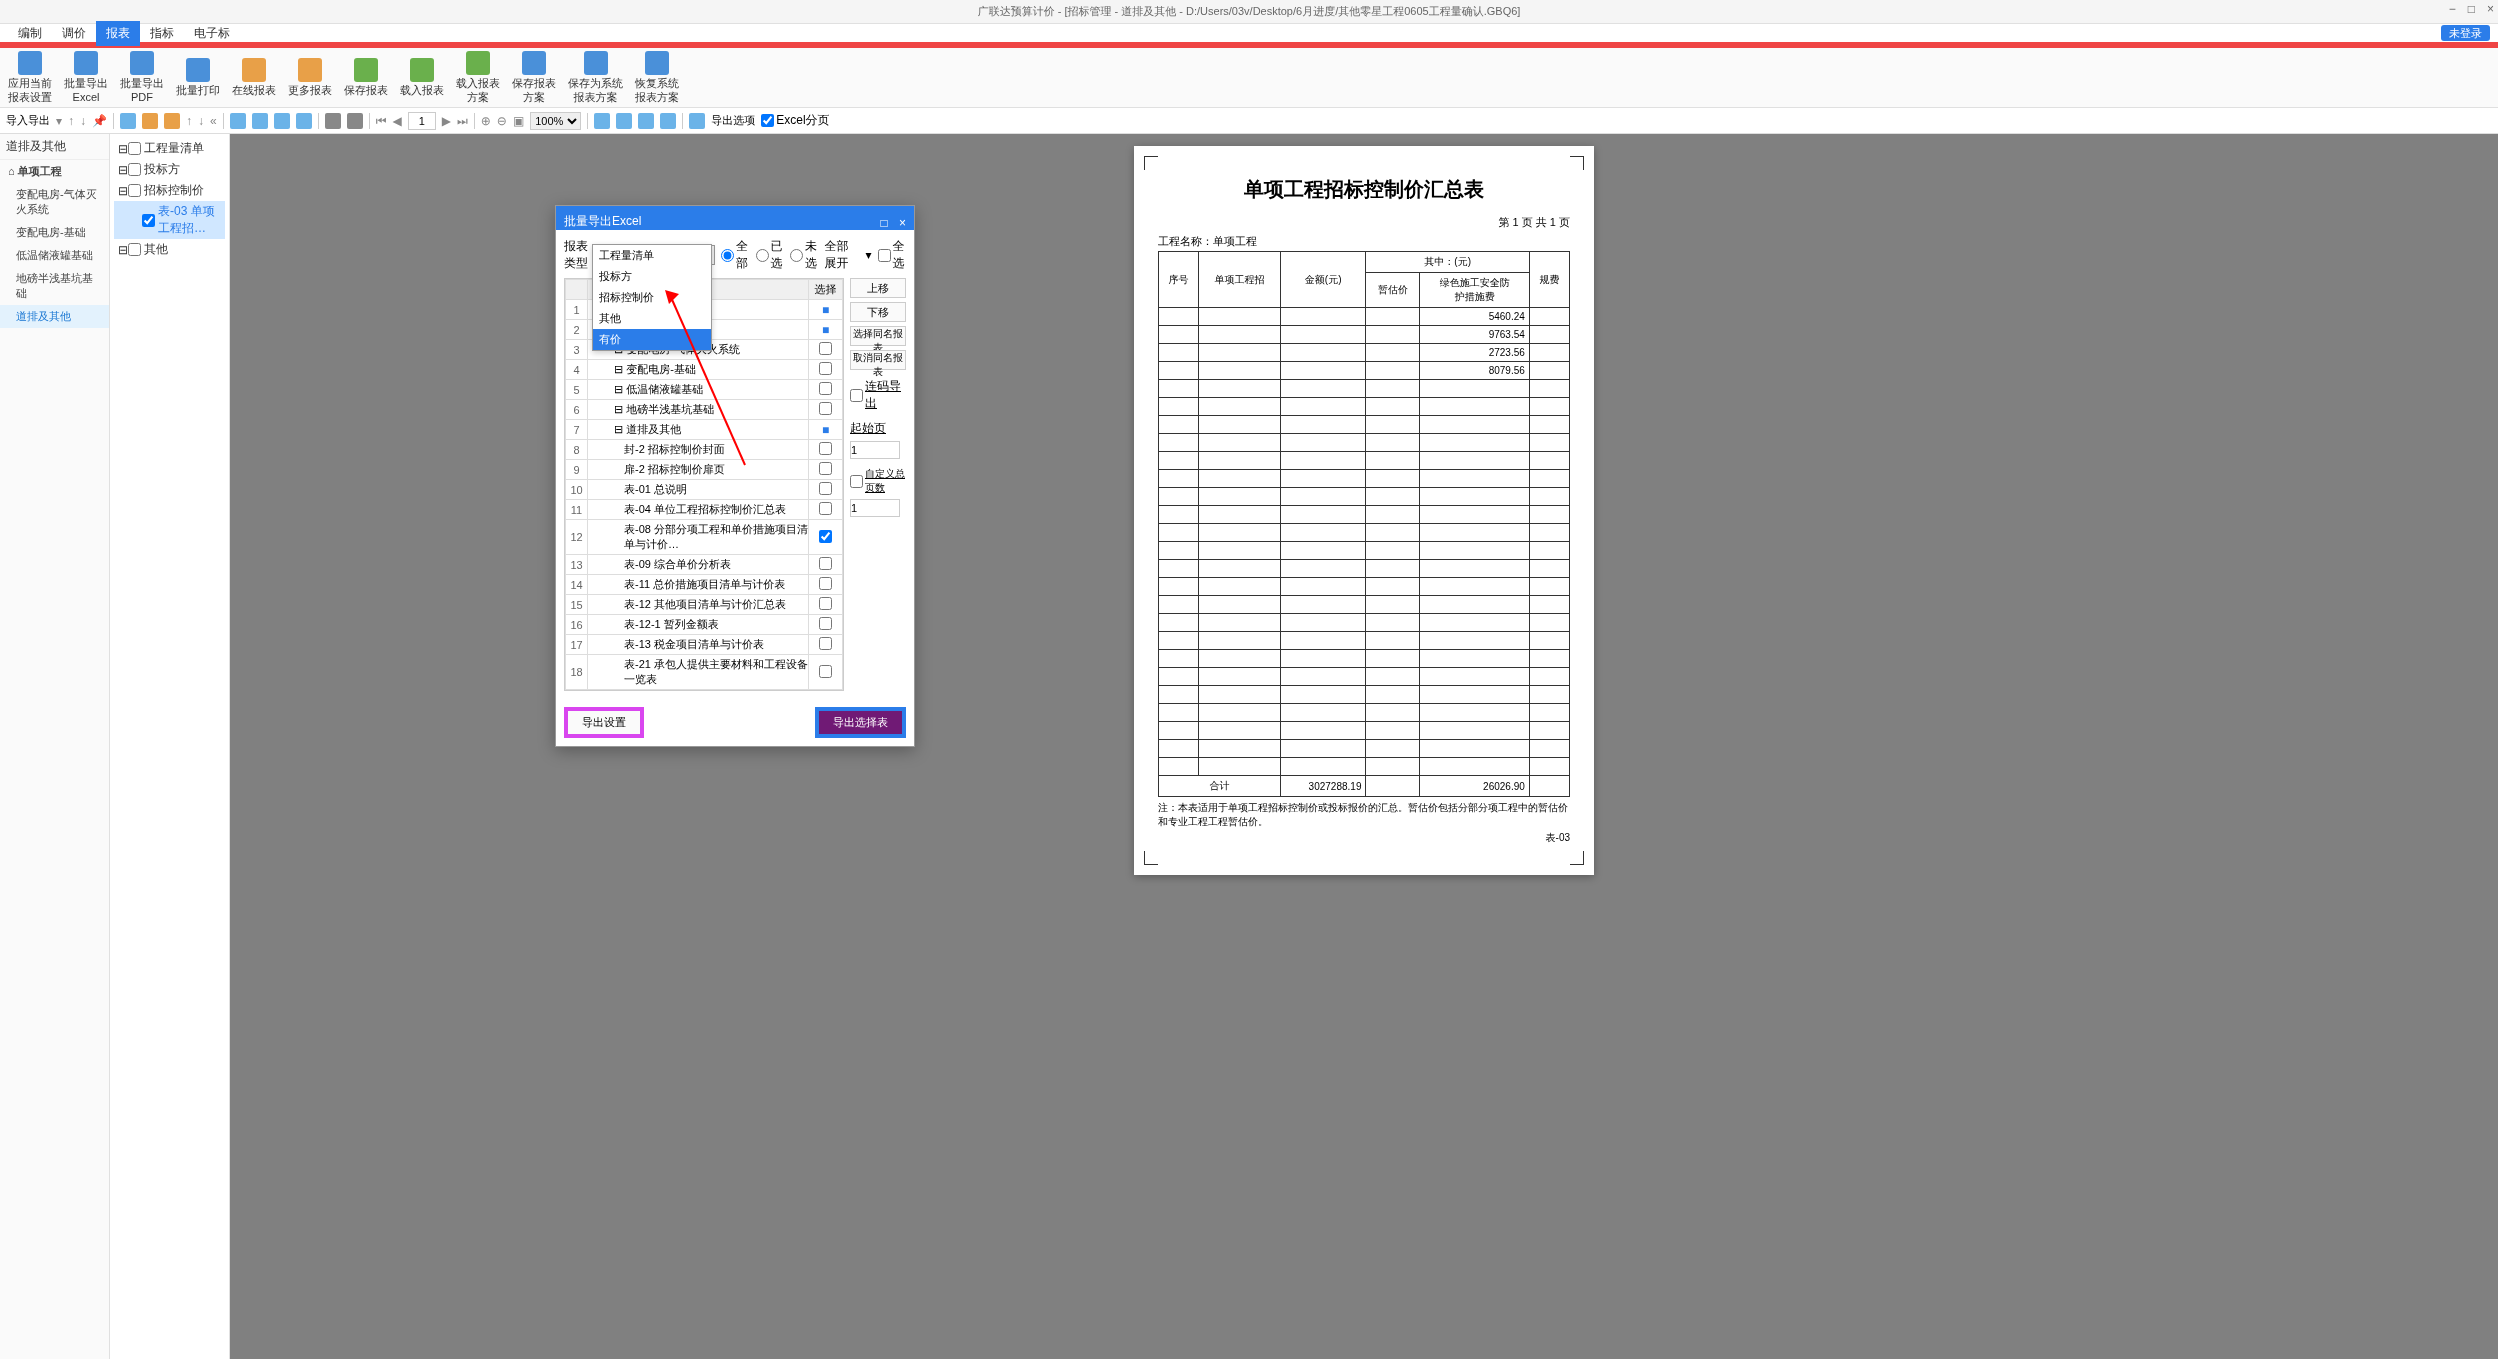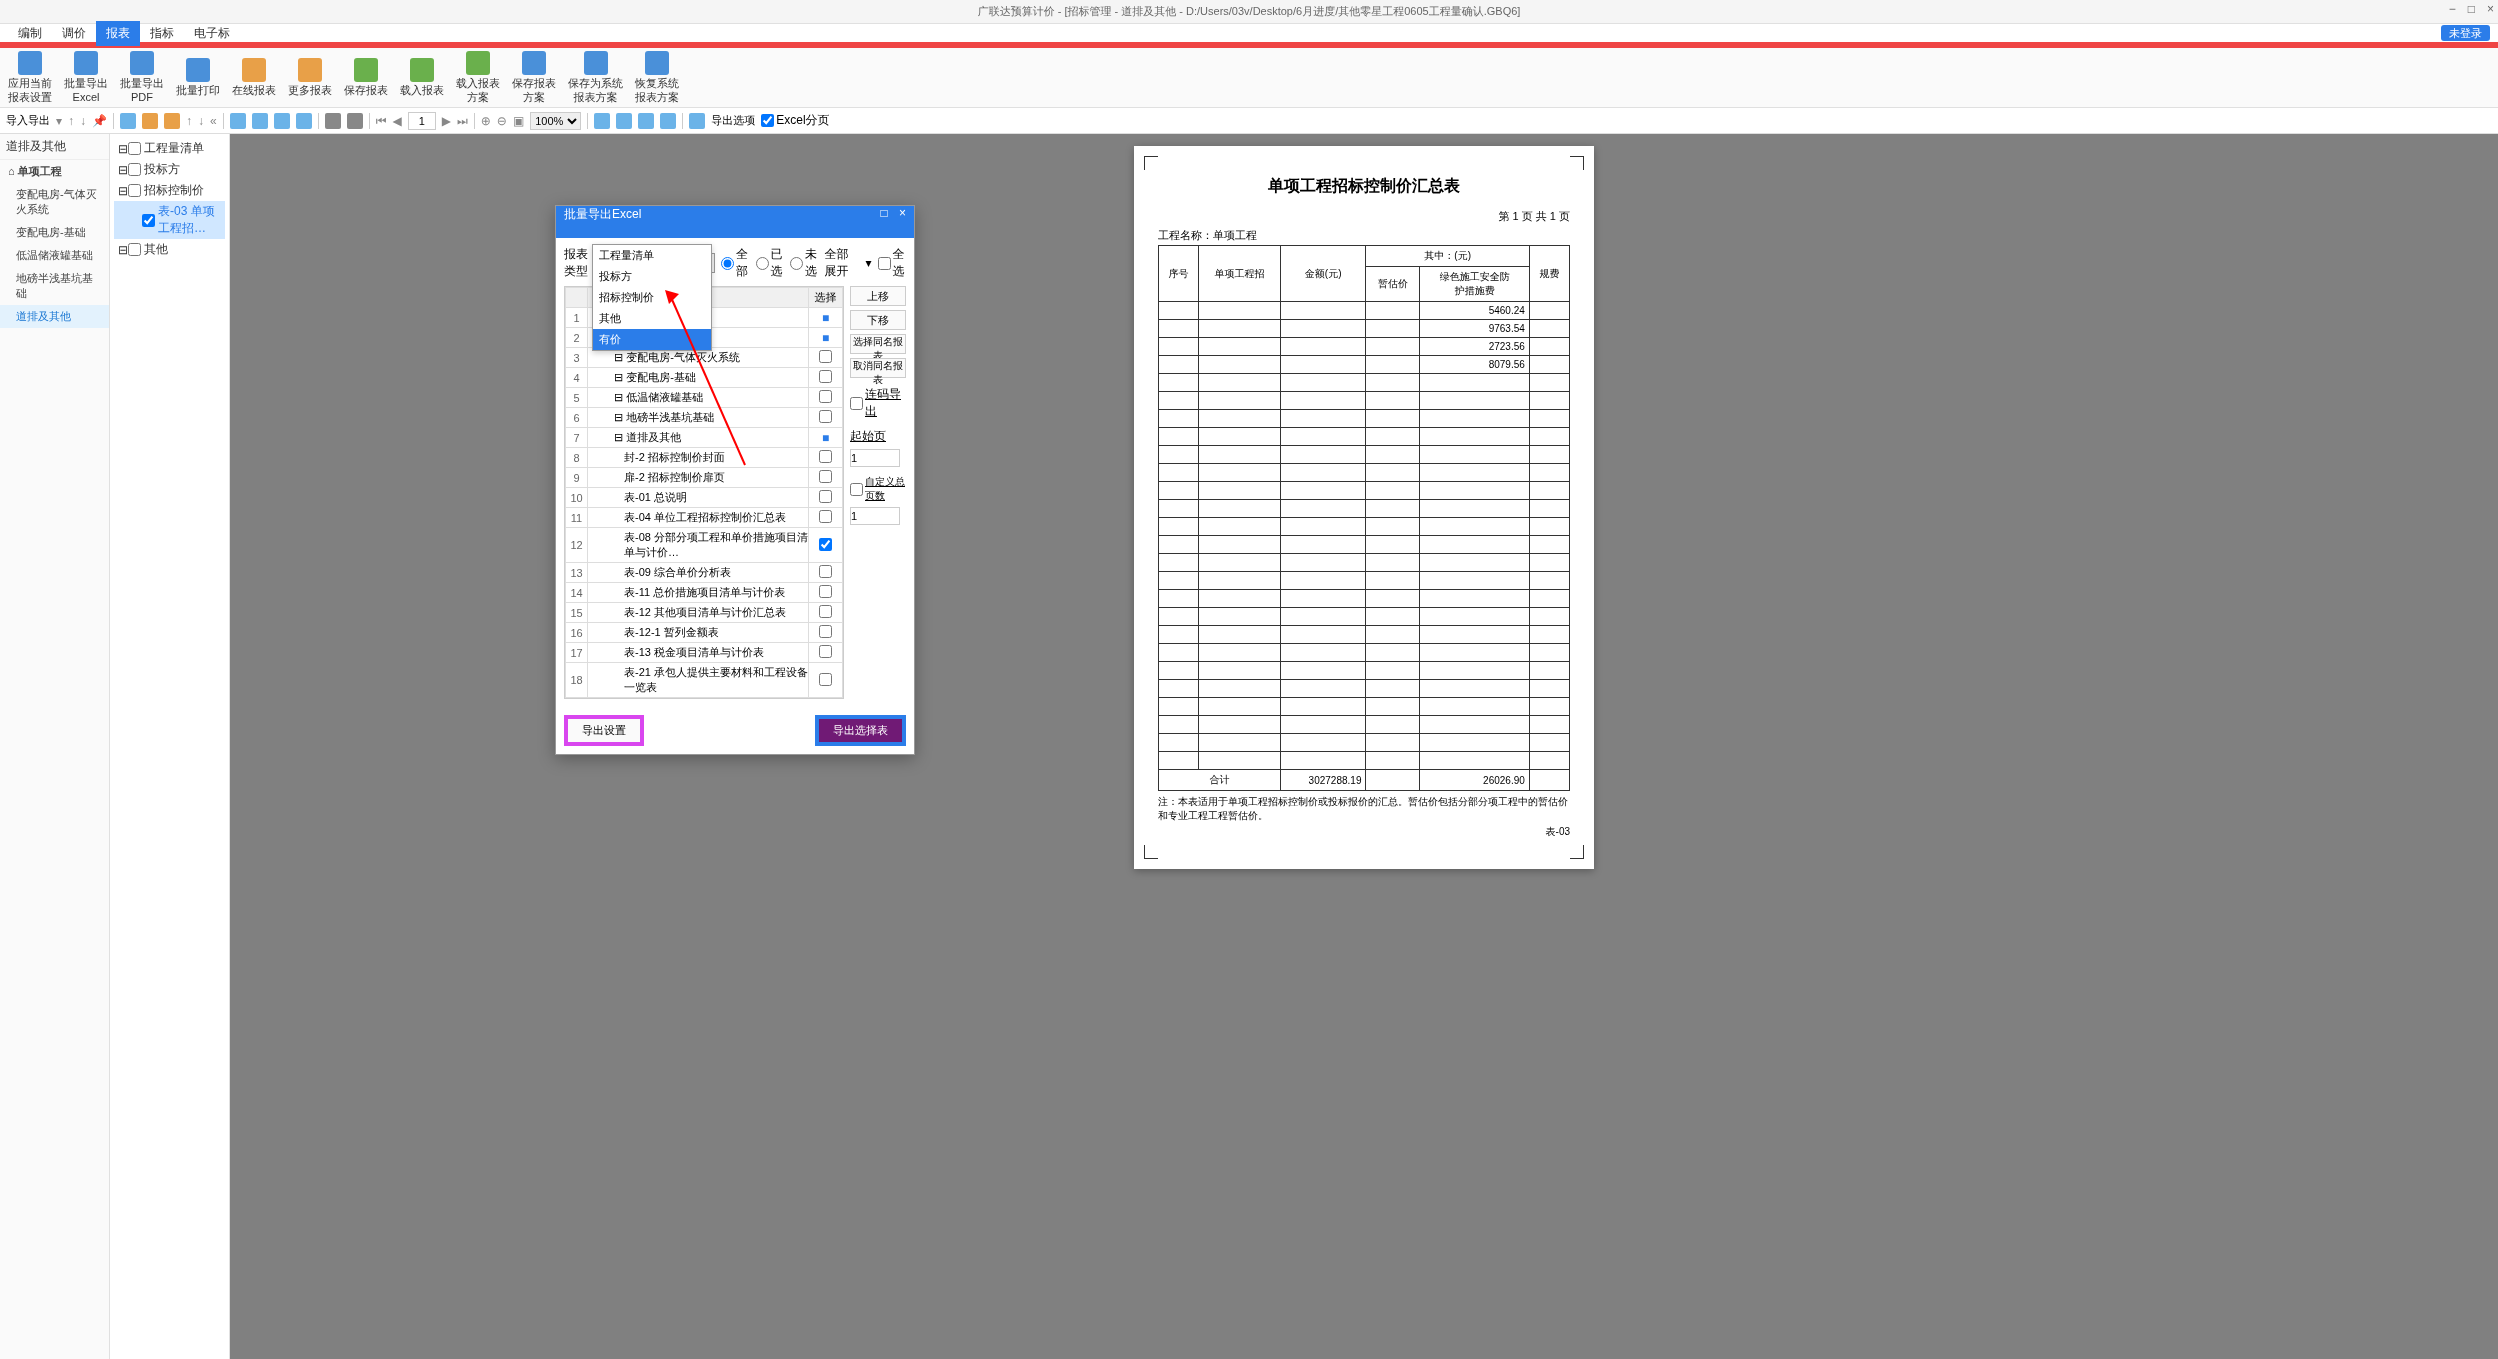--- a/index.html
+++ b/index.html
@@ -33,35 +33,35 @@
 .maincanvas { flex:1; background:#808080; position:relative; overflow:auto; }
 .toolbar2 { height:26px; background:#fff; border-bottom:1px solid #ddd; display:flex; align-items:center; padding:0 6px; gap:6px; }
 .toolbar2 .tb { width:16px; height:16px; background:#6bb3e8; border-radius:2px; cursor:pointer; }
 .toolbar2 .tb.o { background:#e8a048; }
 .toolbar2 .tb.g { background:#888; }
 .toolbar2 .sep { width:1px; height:16px; background:#ccc; }
 .toolbar2 input[type=text] { width:28px; height:18px; border:1px solid #ccc; text-align:center; font-size:11px; }
 .toolbar2 select { height:18px; font-size:11px; border:1px solid #ccc; }
 .toolbar2 label { font-size:11px; display:flex; align-items:center; gap:2px; }
 .page { width:460px; background:#fff; margin:12px auto; padding:30px 24px; box-shadow:0 2px 8px rgba(0,0,0,.3); position:relative; }
-.page h1 { text-align:center; font-size:16px; font-weight:bold; margin-bottom:12px; }
+.page h1 { text-align:center; font-size:20px; font-weight:bold; margin-bottom:12px; }
 .page .pginfo { text-align:right; font-size:11px; margin-bottom:4px; }
 .page .projname { font-size:11px; margin-bottom:2px; }
 .page table { width:100%; border-collapse:collapse; }
 .page table td,.page table th { border:1px solid #333; padding:3px 4px; font-size:10px; text-align:center; height:18px; }
 .page table th { background:#fff; font-weight:normal; }
 .page .footnote { font-size:10px; margin-top:4px; }
 .page .corner { position:absolute; width:14px; height:14px; }
 .page .corner.tl { top:10px; left:10px; border-top:1px solid #333; border-left:1px solid #333; }
 .page .corner.tr { top:10px; right:10px; border-top:1px solid #333; border-right:1px solid #333; }
 .page .corner.bl { bottom:10px; left:10px; border-bottom:1px solid #333; border-left:1px solid #333; }
 .page .corner.br { bottom:10px; right:10px; border-bottom:1px solid #333; border-right:1px solid #333; }
 
 .dialog { position:absolute; left:555px; top:205px; width:360px; background:#fff; border:1px solid #999; box-shadow:0 4px 16px rgba(0,0,0,.3); z-index:100; }
-.dialog .dlghdr { height:32px; background:#2b7de9; color:#fff; display:flex; align-items:flex-start; padding:0 8px; justify-content:space-between; }
+.dialog .dlghdr { height:24px; background:#2b7de9; color:#fff; display:flex; align-items:flex-end; padding:0 8px; justify-content:space-between; }
 .dialog .dlghdr .dlgbtns span { margin-left:8px; cursor:pointer; }
 .dialog .dlgbody { padding:8px; }
 .dialog .dlgtop { display:flex; align-items:center; gap:6px; margin-bottom:6px; font-size:11px; }
 .dialog .dlgtop select { flex:0 0 110px; height:20px; border:1px solid #999; font-size:11px; }
 .dialog .dlgtop label { display:flex; align-items:center; gap:2px; }
 .dialog .dlgcontent { display:flex; gap:6px; }
 .dialog .listpane { flex:1; border:1px solid #ccc; }
 .dialog .listpane table { width:100%; border-collapse:collapse; }
 .dialog .listpane th,.dialog .listpane td { border:1px solid #ddd; padding:2px 0; font-size:11px; text-align:left; height:18px; }
 .dialog .listpane th { background:#f0f0f0; text-align:center; font-weight:normal; }

